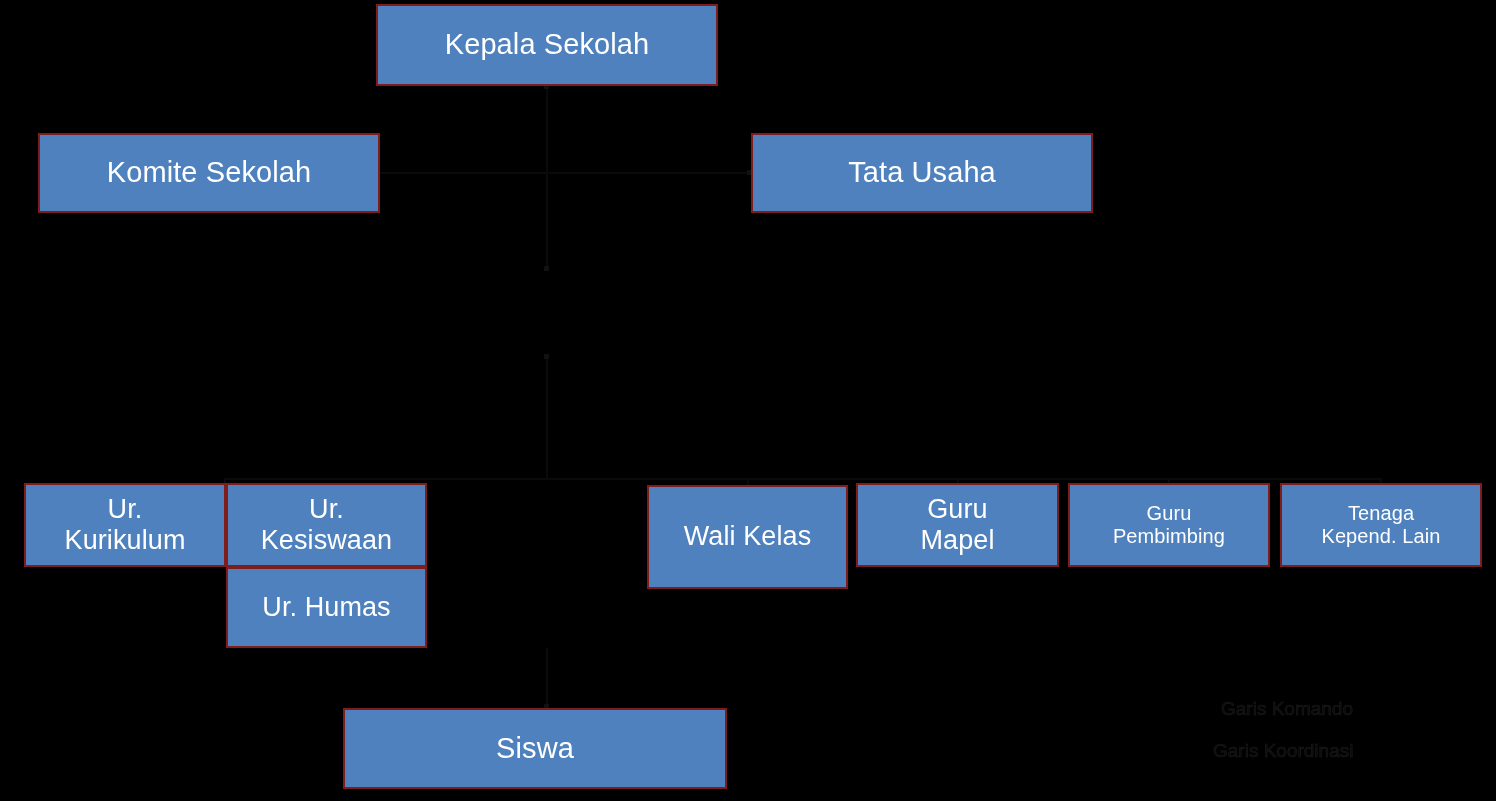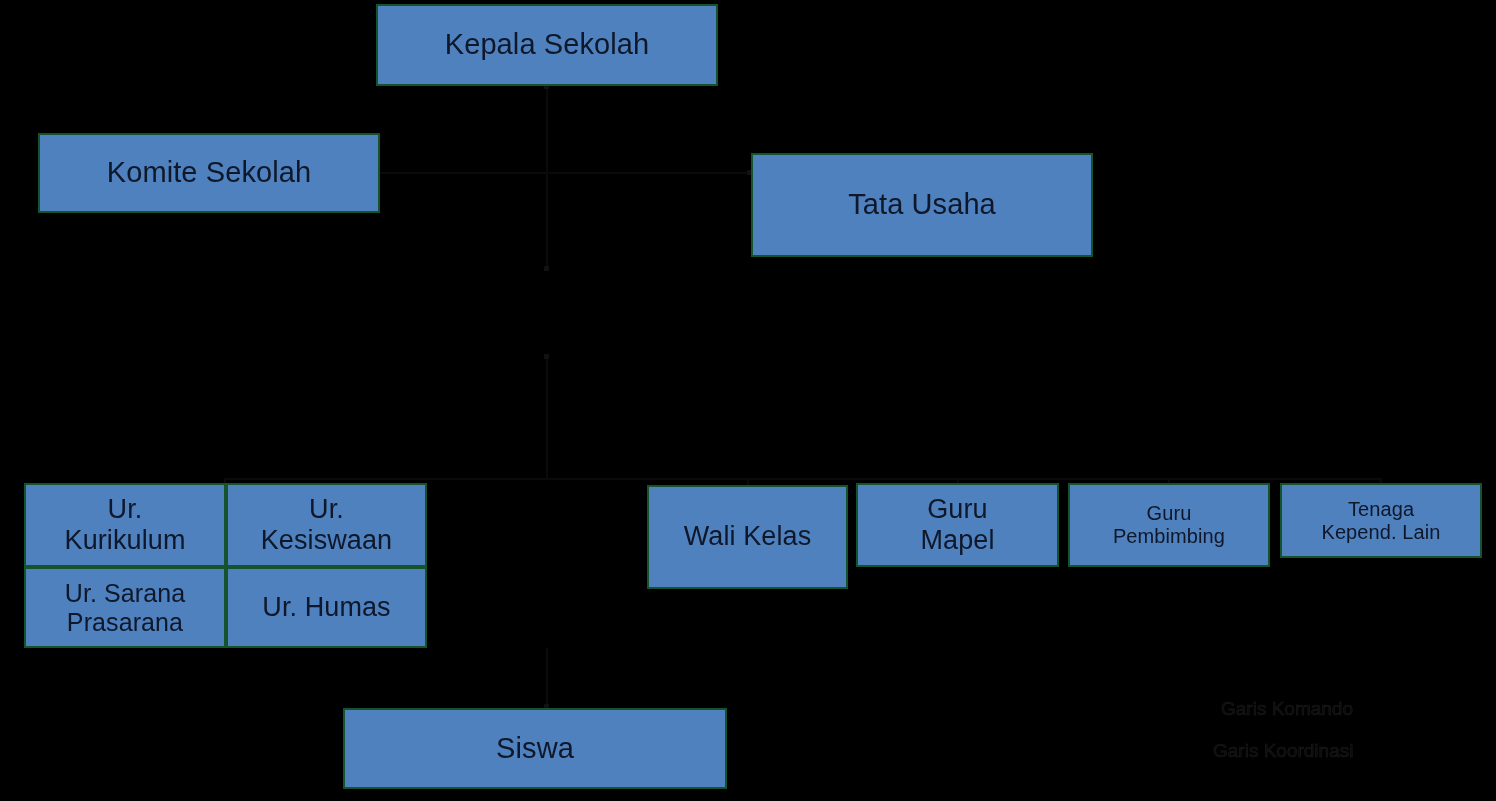--- a/index.html
+++ b/index.html
@@ -28,22 +28,22 @@
     width: 5px;
     height: 5px;
     background: #111111;
   }
 
   
   .node {
     position: absolute;
     box-sizing: border-box;
     background: #4E81BD;
-    border: 2px solid #14532d;
-    color: #0f172a;
+    border: 2px solid #7f1d1d;
+    color: #ffffff;
     display: flex;
     align-items: center;
     justify-content: center;
     text-align: center;
     line-height: 1.15;
     letter-spacing: 0.1px;
     white-space: pre-line;
     font-weight: 400;
   }
   .fs-lg   { font-size: 29px; }
@@ -81,43 +81,41 @@
   <div class="stub" style="left:544px; top:84px;"></div>
   <div class="stub" style="left:747px; top:170px;"></div>
   <div class="stub" style="left:544px; top:266px;"></div>
   <div class="stub" style="left:544px; top:354px;"></div>
   <div class="stub" style="left:544px; top:704px;"></div>
 
   <div class="node fs-lg" style="left:376px; top:4px; width:342px; height:82px;">Kepala Sekolah</div>
 
   <div class="node fs-lg" style="left:2px; top:133px; width:342px; height:80px;margin-left:36px;">Komite Sekolah</div>
 
-  <div class="node fs-lg" style="left:751px; top:133px; width:342px; height:104px;margin-top:20px;">Tata Usaha</div>
+  <div class="node fs-lg" style="left:751px; top:133px; width:342px; height:80px;">Tata Usaha</div>
 
 
   <div class="node fs-md" style="left:24px; top:483px; width:202px; height:84px;">Ur.
 Kurikulum</div>
 
   <div class="node fs-md" style="left:226px; top:483px; width:201px; height:84px;">Ur.
 Kesiswaan</div>
 
-  <div class="node fs-sm" style="left:24px; top:567px; width:202px; height:81px; font-size:25px;">Ur. Sarana
-Prasarana</div>
 
   <div class="node fs-md" style="left:226px; top:567px; width:201px; height:81px;">Ur. Humas</div>
 
   <div class="node fs-md" style="left:647px; top:485px; width:201px; height:104px;">Wali Kelas</div>
 
   <div class="node fs-md" style="left:856px; top:483px; width:203px; height:84px;">Guru
 Mapel</div>
 
   <div class="node fs-sm" style="left:1068px; top:483px; width:202px; height:84px;">Guru
 Pembimbing</div>
 
-  <div class="node fs-sm" style="left:1280px; top:483px; width:202px; height:75px;">Tenaga
+  <div class="node fs-sm" style="left:1280px; top:483px; width:202px; height:84px;">Tenaga
 Kepend. Lain</div>
 
   <div class="node fs-lg" style="left:343px; top:708px; width:384px; height:81px;">Siswa</div>
 
   <div class="legend-text" style="left:1221px; top:697px;">Garis Komando</div>
 
   <div class="legend-text" style="left:1213px; top:739px;">Garis Koordinasi</div>
 
 </div>
 

